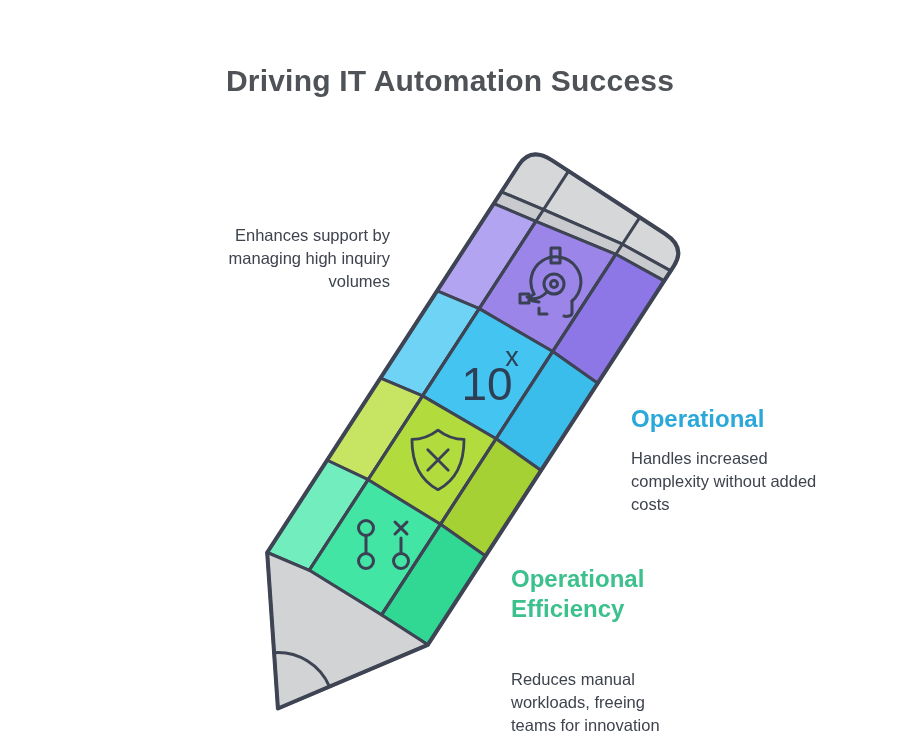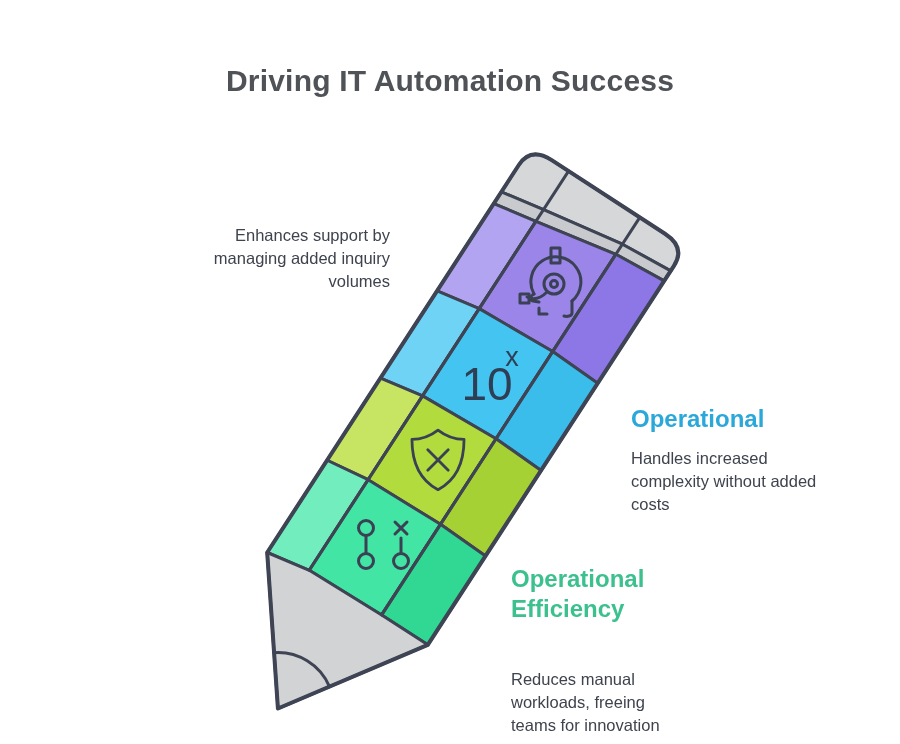--- a/index.html
+++ b/index.html
@@ -93,21 +93,21 @@
         <circle cx="-19" cy="15" r="7.5"></circle>
         <path d="M 10,-24 L 22,-12"></path>
         <path d="M 22,-24 L 10,-12"></path>
         <line x1="16" y1="-8" x2="16" y2="7"></line>
         <circle cx="16" cy="15" r="7.5"></circle>
       </g>
     </g>
   </svg>
 
   <div class="section sec-client">
-    <p>Enhances support by managing added inquiry volumes</p>
+    <p>Enhances support by managing high inquiry volumes</p>
   </div>
 
 
   <div class="section sec-scal">
     <h2 style="color: rgb(42, 168, 218);">Operational</h2>
     <p>Handles increased complexity without added costs</p>
   </div>
 
   <div class="section sec-oper">
     <h2 style="color: rgb(60, 192, 142);">Operational Efficiency</h2>

